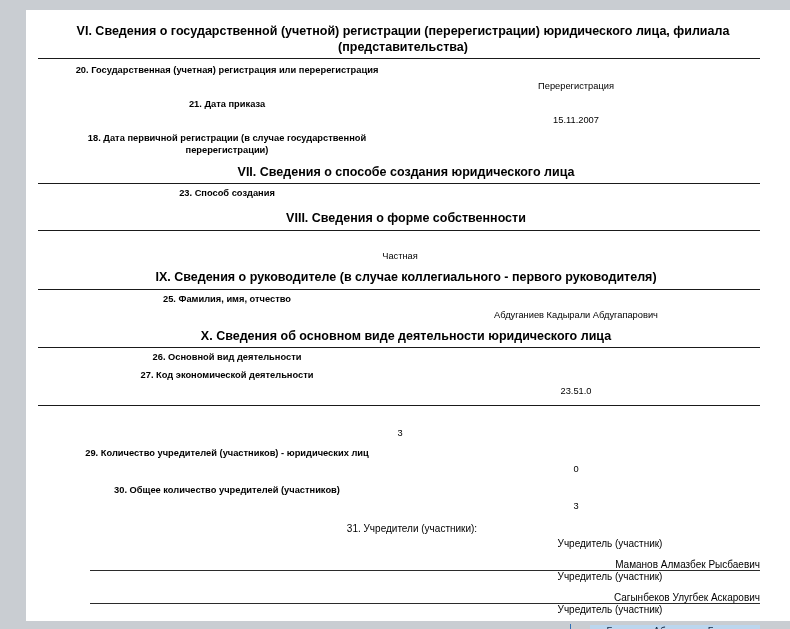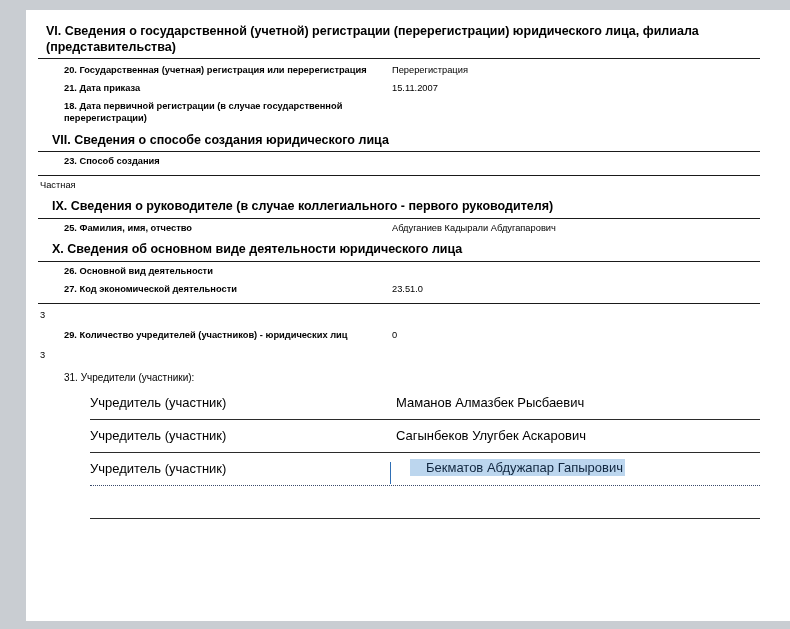--- a/index.html
+++ b/index.html
@@ -14,20 +14,21 @@
     color: #000000;
     position: relative;
     overflow: hidden;
   }
   #page {
     position: absolute;
     left: 0; top: 0;
     width: 650px;
     height: 629px;
     background: #ffffff;
+    text-align: center;
   }
   
   .edge-left {
     position: absolute;
     left: 0; top: 0;
     width: 26px; height: 629px;
     background: #c9cdd2;
   }
   .edge-right {
     position: absolute;
@@ -82,34 +83,36 @@
   }
   .row .label {
     width: 352px;
     padding-left: 26px;
     box-sizing: border-box;
     font-weight: bold;
   }
   .row .value {
     flex: 1;
     padding-left: 2px;
+    margin-top: 16px;
   }
   .gap-sm { height: 5px; }
   .gap-xs { height: 2px; }
 
   
   .founders {
     margin-top: 4px;
   }
   .founder-row {
     display: flex;
     align-items: flex-end;
-    font-size: 13px;
+    font-size: 10px;
     height: 33px;
     position: relative;
+    flex-direction: column;
   }
   .founder-row .f-label {
     width: 352px;
     box-sizing: border-box;
     padding-left: 52px;
     padding-bottom: 10px;
   }
   .founder-row .f-value {
     flex: 1;
     padding-bottom: 10px;
@@ -178,20 +181,21 @@
 
     <div class="section-title indent-more">VII. Сведения о способе создания юридического лица</div>
     <hr class="rule">
     <div class="row">
       <div class="label">23. Способ создания</div>
       <div class="value"></div>
     </div>
 
     <div class="gap-sm"></div>
 
+    <div class="section-title indent-more">VIII. Сведения о форме собственности</div>
     <hr class="rule">
     <div class="row">
       <div class="value">Частная</div>
     </div>
 
     <div class="gap-sm"></div>
 
     <div class="section-title indent-more">IX. Сведения о руководителе (в случае коллегиального - первого руководителя)</div>
     <hr class="rule">
     <div class="row">
@@ -218,20 +222,21 @@
     <div class="row">
       <div class="value">3</div>
     </div>
     <div class="gap-xs"></div>
     <div class="row">
       <div class="label">29. Количество учредителей (участников) - юридических лиц</div>
       <div class="value">0</div>
     </div>
     <div class="gap-xs"></div>
     <div class="row">
+      <div class="label">30. Общее количество учредителей (участников)</div>
       <div class="value">3</div>
     </div>
 
     <div class="gap-xs"></div>
     <div class="label-31">31. Учредители (участники):</div>
 
     <div class="founders">
       <div class="founder-row">
         <div class="f-label">Учредитель (участник)</div>
         <div class="f-value">Маманов Алмазбек Рысбаевич</div>

